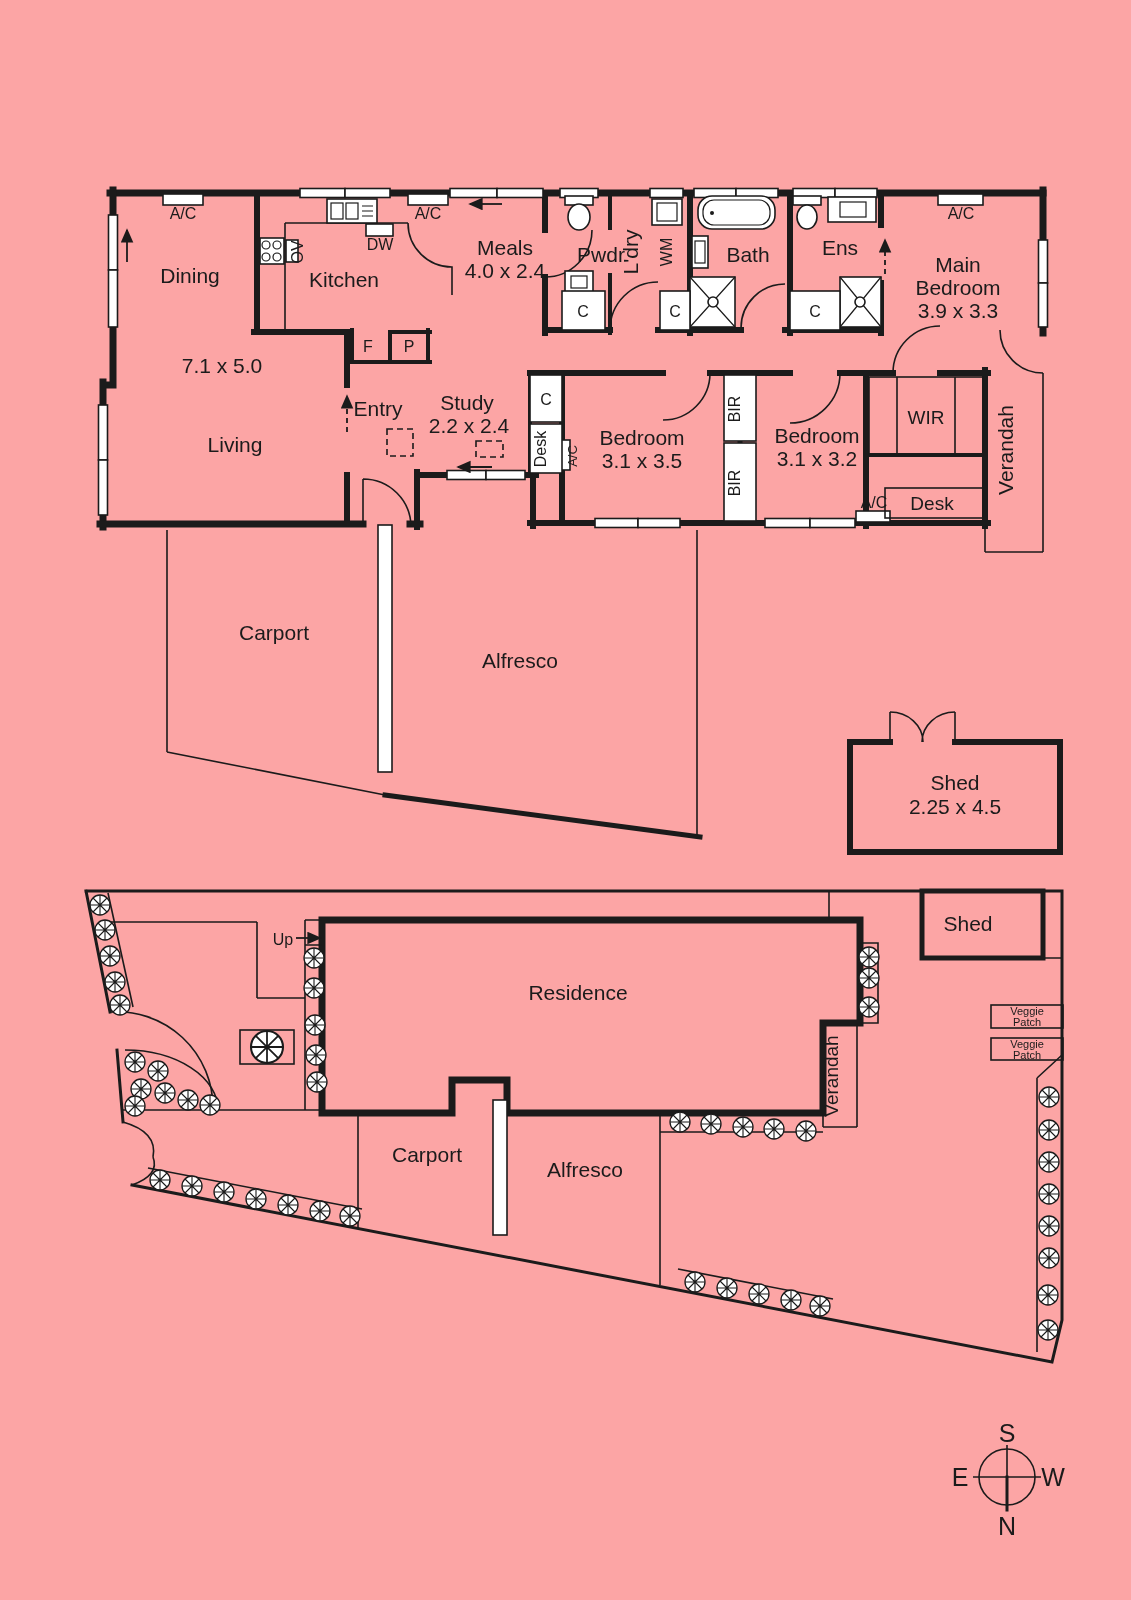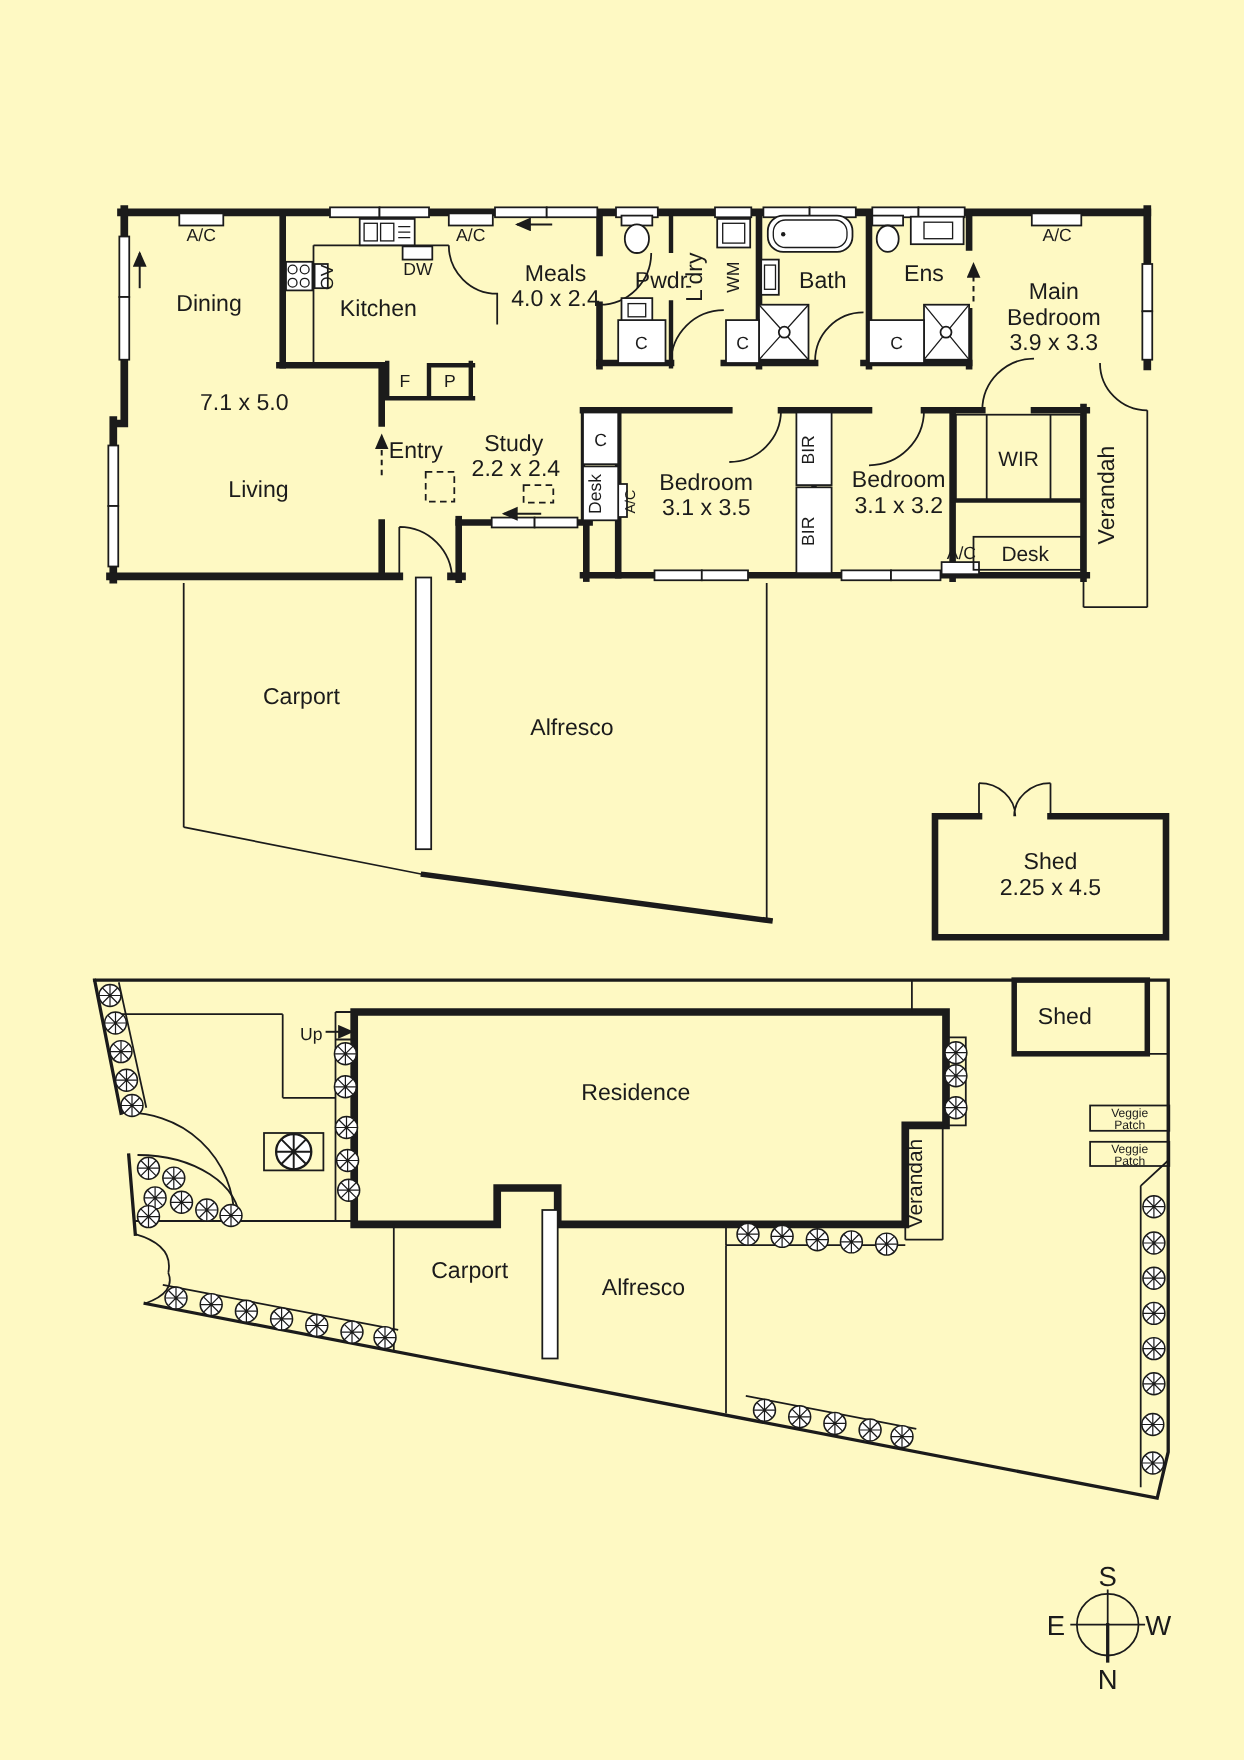--- a/index.html
+++ b/index.html
@@ -1,16 +1,16 @@
 <!DOCTYPE html>
 <html><head>
 <meta charset="utf-8">
 <style>
   html,body{margin:0;padding:0;background:#fff;}
-  .stage{position:relative;width:1131px;height:1600px;background:#fef9c3;margin:0 auto;
+  .stage{position:relative;width:1131px;height:1600px;background:#fca5a5;margin:0 auto;
          font-family:"Liberation Sans","DejaVu Sans",sans-serif;}
   svg{position:absolute;left:0;top:0;}
   
   .w7{stroke:#1b1b1b;stroke-width:7;fill:none;stroke-linecap:square;}
   .w6{stroke:#1b1b1b;stroke-width:6;fill:none;stroke-linecap:square;}
   .w5{stroke:#1b1b1b;stroke-width:5;fill:none;stroke-linecap:square;}
   .w4{stroke:#1b1b1b;stroke-width:4;fill:none;stroke-linecap:square;}
   .w3{stroke:#1b1b1b;stroke-width:3;fill:none;stroke-linecap:square;}
   .thin{stroke:#1b1b1b;stroke-width:1.6;fill:none;}
   .thin0{stroke:#1b1b1b;stroke-width:1.2;fill:none;}

